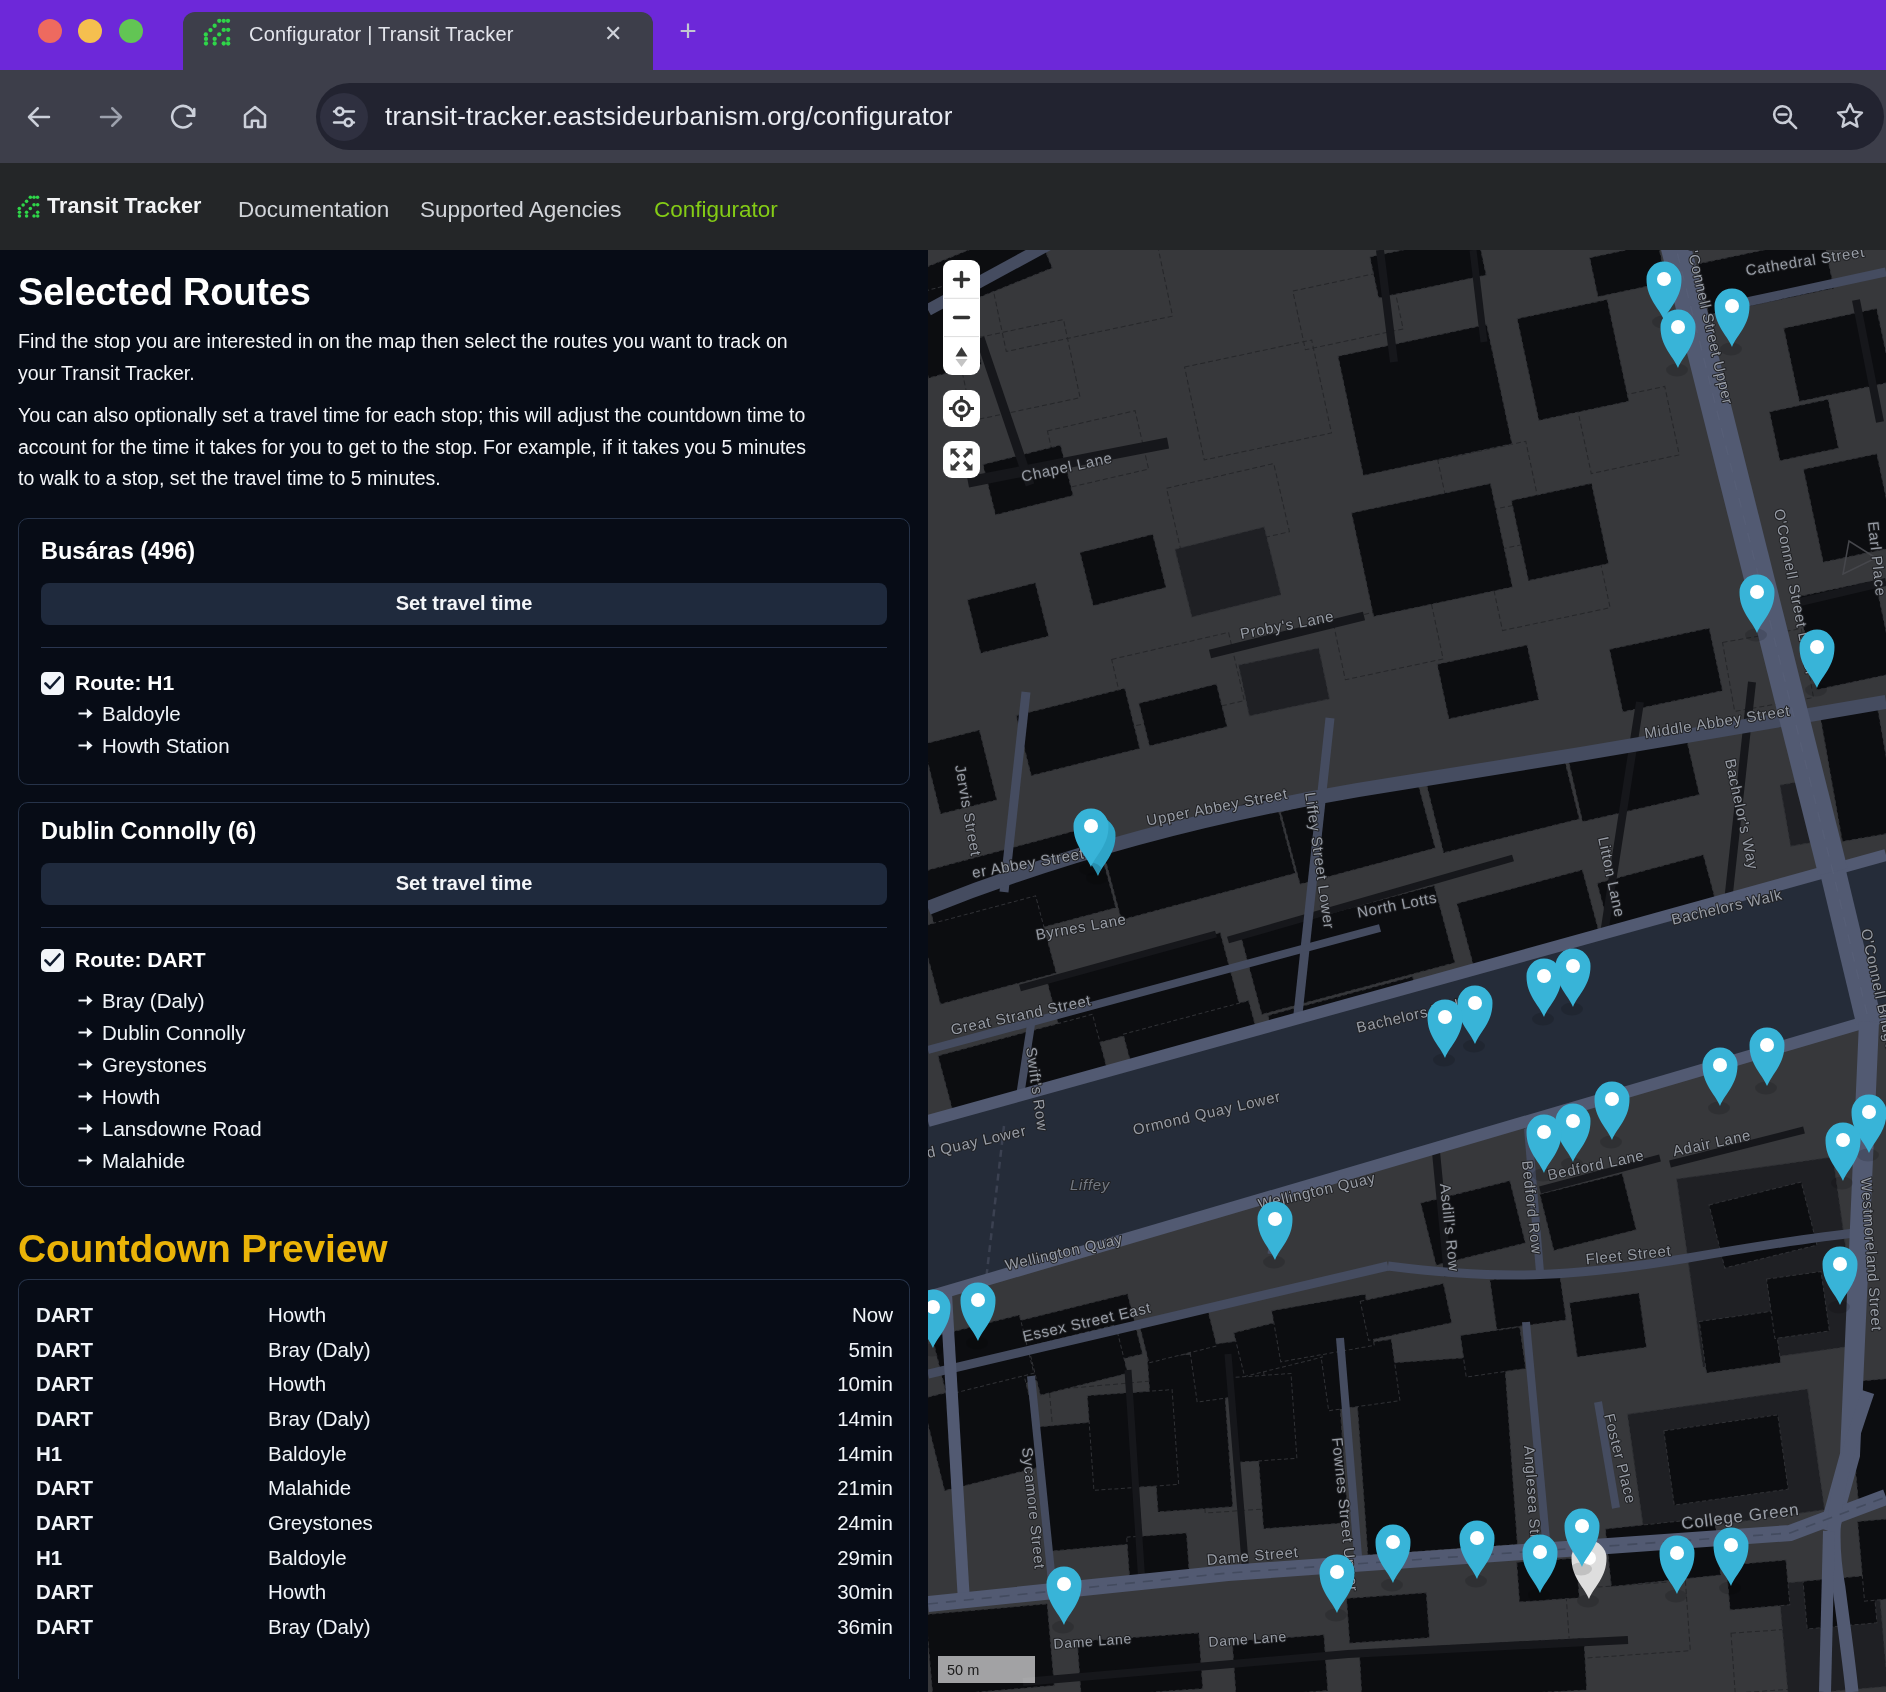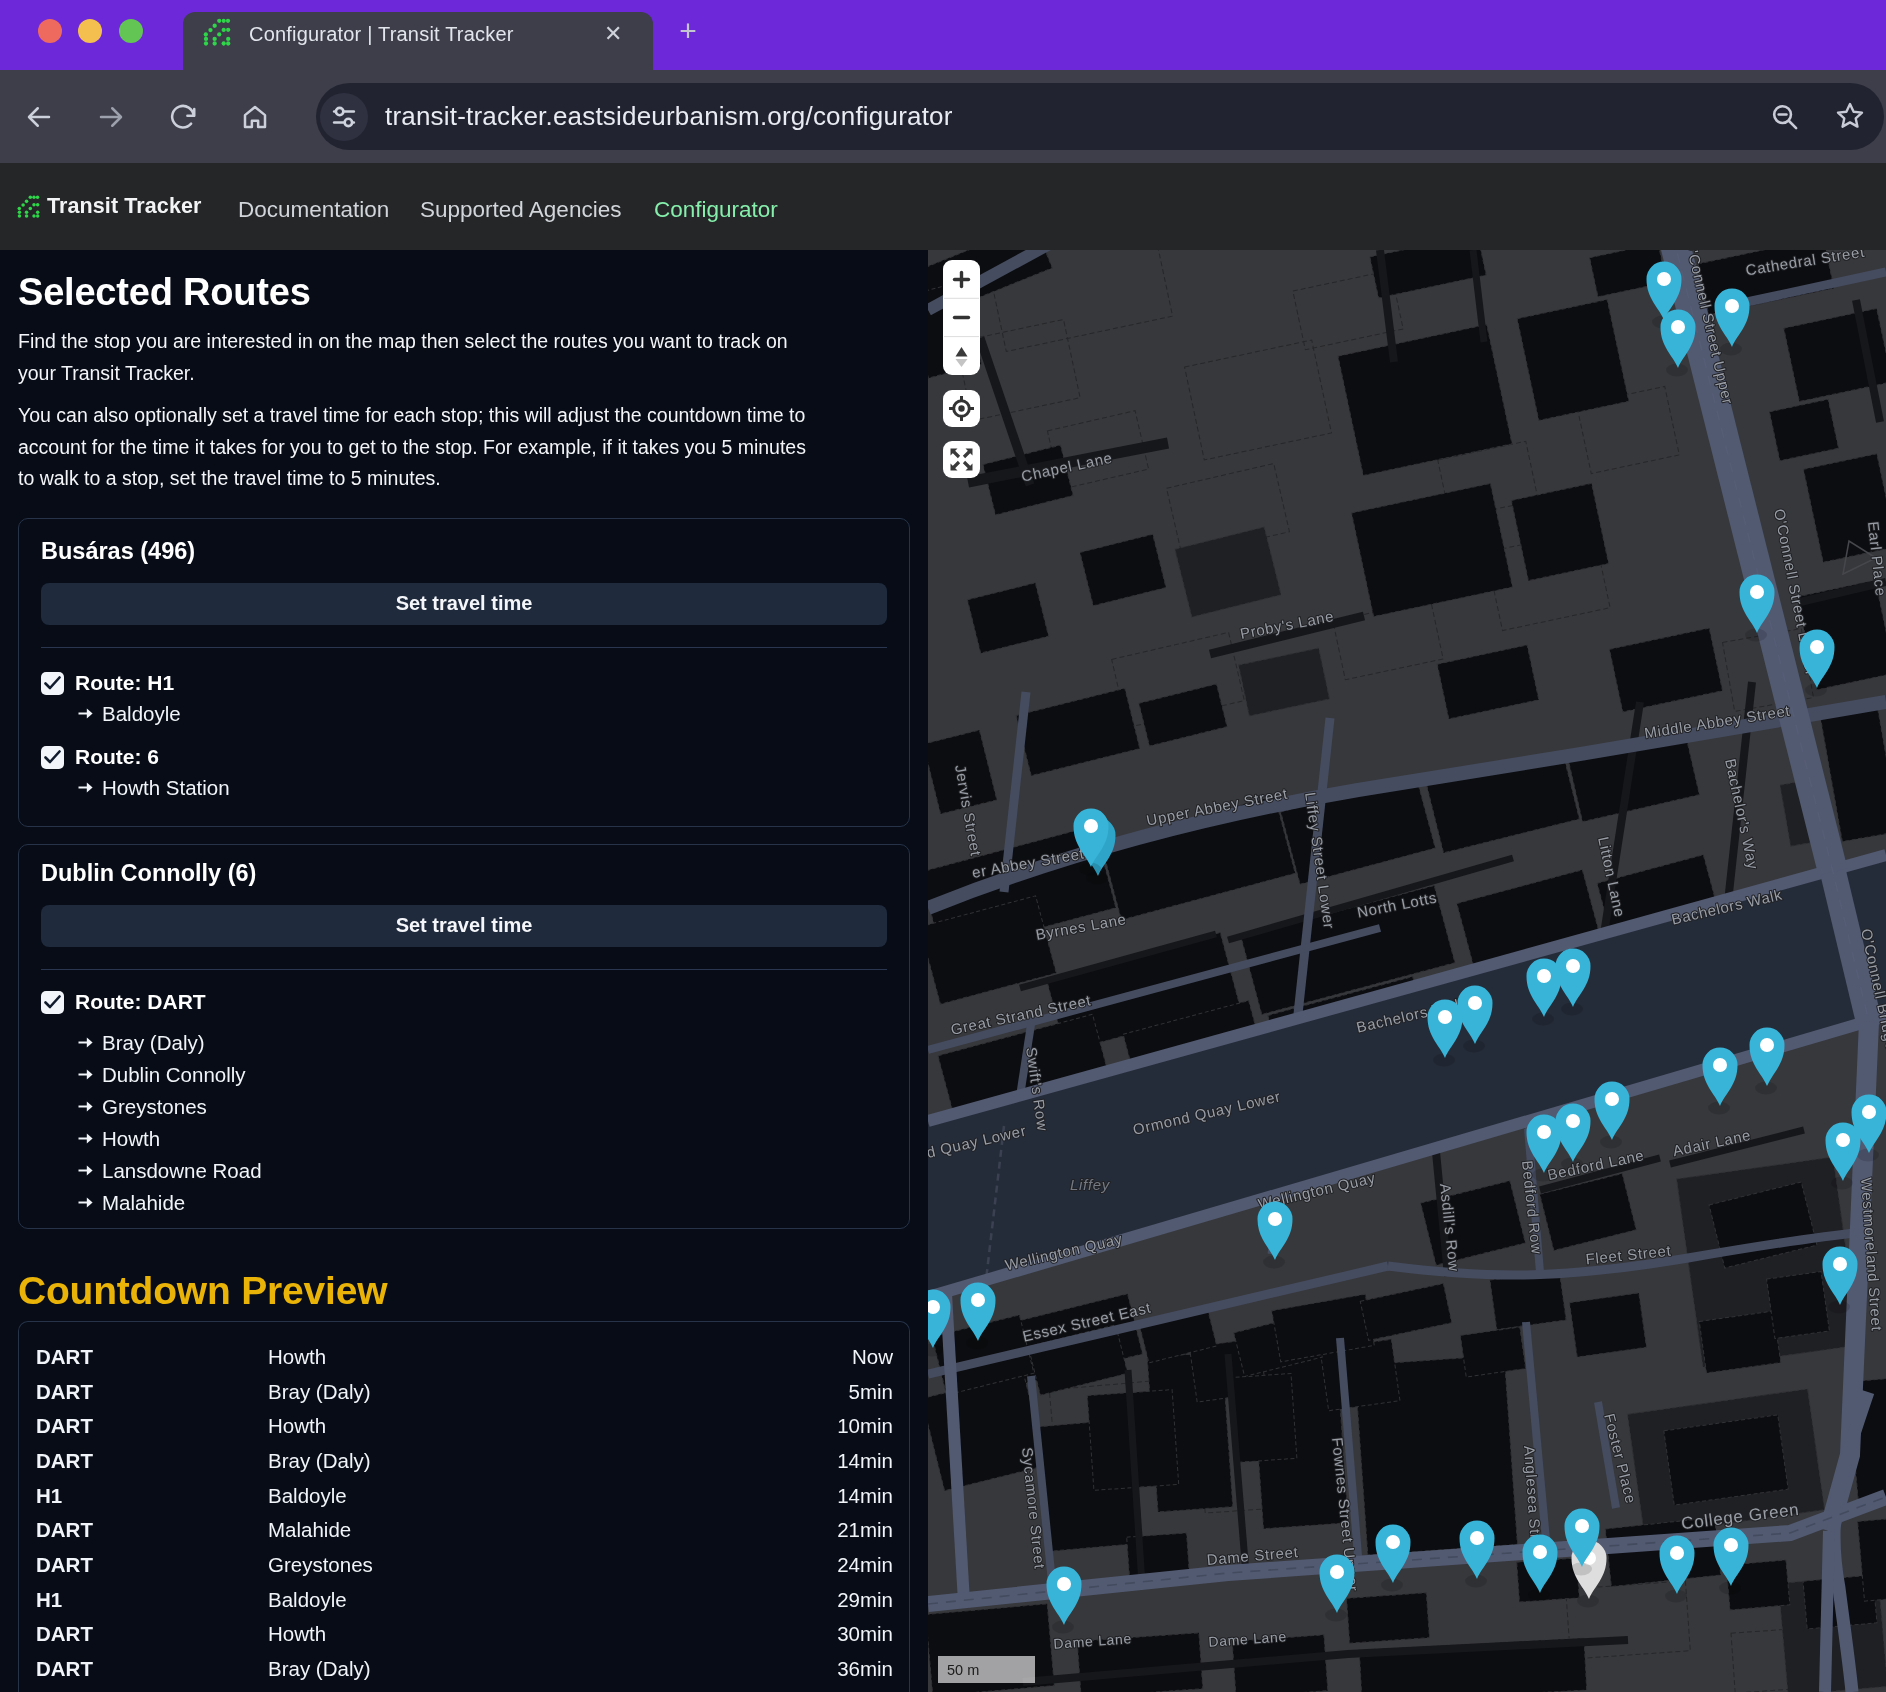--- a/index.html
+++ b/index.html
@@ -16,21 +16,21 @@
   .tab .cls { position:absolute; left:421px; top:0; line-height:44px; font-size:22px; color:#cfd2da; }
   .newtab { position:absolute; left:664px; top:0px; width:48px; height:62px; color:#c3c6d0; font-size:30px; font-weight:400; text-align:center; line-height:62px; }
   .toolbar { position:relative; height:93px; background:#3d3e4a; }
   .toolbar svg.tbi { position:absolute; top:50%; transform:translateY(-50%); }
   .pill { position:absolute; left:316px; top:13px; width:1568px; height:67px; border-radius:34px; background:#222330; }
   .pill .url { position:absolute; left:69px; top:0; line-height:66px; font-size:26px; color:#e9ebf2; letter-spacing:0.2px; }
   .navbar { position:relative; height:87px; background:#242628; }
   .navbar .brand { position:absolute; left:17px; top:31px; display:flex; align-items:center; }
   .navbar .brand b { font-size:21.5px; color:#f3f4f6; margin-left:7px; letter-spacing:0.1px;}
   .nlink { position:absolute; top:3px; line-height:87px; font-size:22.5px; color:#d2d5da; }
-  .nlink.active { color:#86efac; }
+  .nlink.active { color:#84cc16; }
   
   .main { display:flex; height:1442px; }
   .panel { width:928px; height:1442px; background:#070c16; padding:0 18px; color:#f1f5f9; overflow:hidden; }
   .panel h1 { margin-top:19px; font-size:38px; line-height:46px; color:#fff; letter-spacing:-0.2px; }
   .panel p { margin-top:11px; font-size:19.5px; line-height:31.5px; color:#f3f5f8; }
   .card { border:1px solid #263349; border-radius:10px; padding:18px 22px 26px 22px; }
   .card.c1 { margin-top:23px; }
   .card.c2 { margin-top:17px; padding-top:14px; padding-bottom:13px; }
   .card.c2 .routes { margin-top:20px; }
   .rrow + .dest { margin-top:5px; }
@@ -164,28 +164,20 @@
               </svg>
             </span>
             <b>Route: H1</b>
           </div>
         <div class="dest"><span class="arr">
               <svg width="16" height="13" viewBox="0 0 16 13">
                 <line x1="0.5" y1="6.5" x2="10" y2="6.5" stroke="#f1f5f9" stroke-width="2"></line>
                 <path d="M8.8 1.6 L14.6 6.5 L8.8 11.4 Z" fill="#f1f5f9"></path>
               </svg>
             </span>Baldoyle</div>
-        <div class="rrow">
-            <span class="cbx">
-              <svg width="17" height="14" viewBox="0 0 17 14">
-                <path d="M1.5 7.5L6 12L15.5 1.5" stroke="#101b2e" stroke-width="2.6" fill="none" stroke-linecap="round" stroke-linejoin="round"></path>
-              </svg>
-            </span>
-            <b>Route: 6</b>
-          </div>
         <div class="dest"><span class="arr">
               <svg width="16" height="13" viewBox="0 0 16 13">
                 <line x1="0.5" y1="6.5" x2="10" y2="6.5" stroke="#f1f5f9" stroke-width="2"></line>
                 <path d="M8.8 1.6 L14.6 6.5 L8.8 11.4 Z" fill="#f1f5f9"></path>
               </svg>
             </span>Howth Station</div>
       </div>
     </div>
     <div class="card c2">
       <h3>Dublin Connolly (6)</h3>

